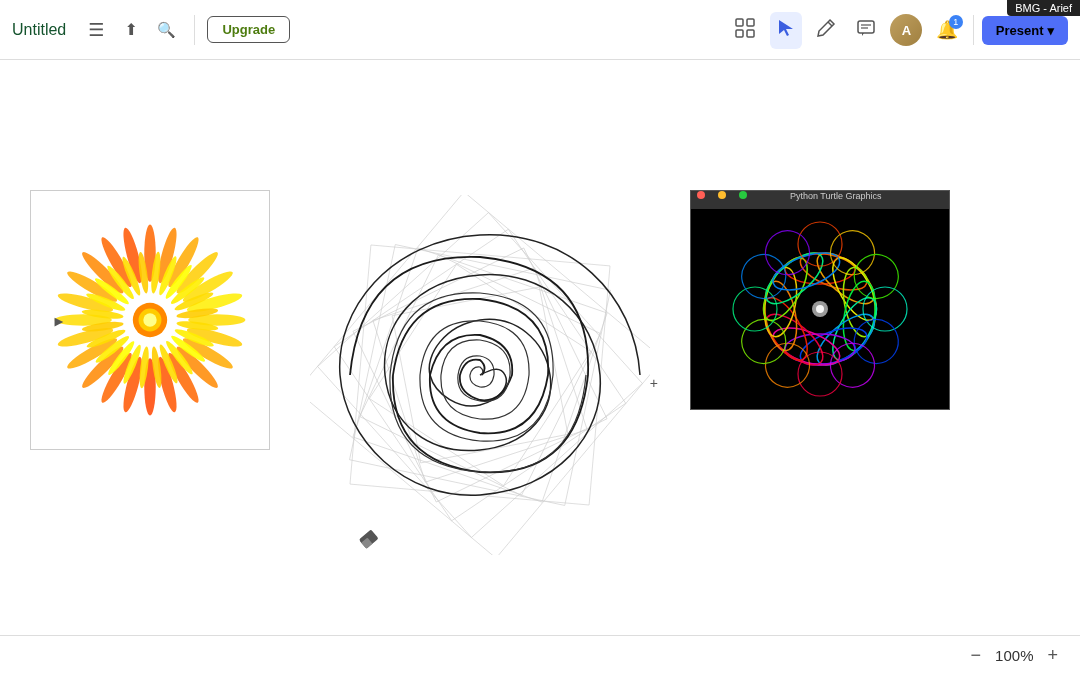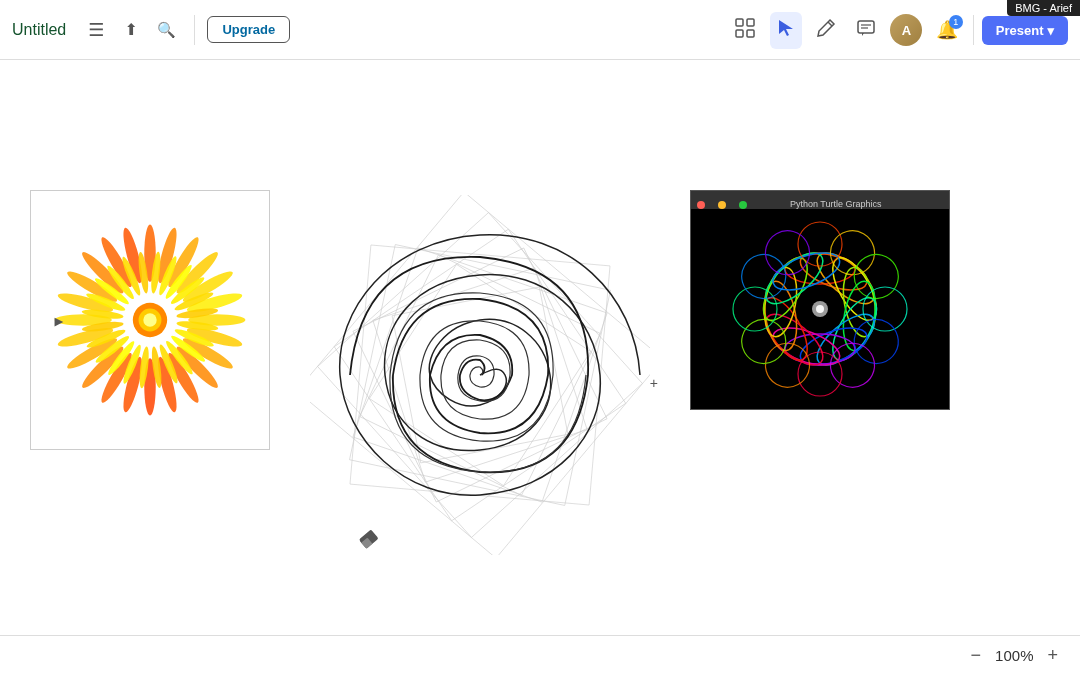--- a/index.html
+++ b/index.html
@@ -23,21 +23,21 @@
     .topbar-icon-btn {
       background: none; border: none; cursor: pointer;
       padding: 6px; border-radius: 4px; color: #555;
       display: flex; align-items: center; justify-content: center;
       font-size: 18px;
     }
     .topbar-divider {
       width: 1px; height: 30px; background: #ddd; margin: 0 4px;
     }
     .upgrade-btn {
-      background: #fff; border: 1.5px solid #555; color: #0369a1;
+      background: #fff; border: 1.5px solid #555; color: #4d7c0f;
       font-size: 13px; font-weight: 600; padding: 5px 14px;
       border-radius: 6px; cursor: pointer;
     }
 
     
     .topbar-right {
       position: absolute; right: 0; top: 0; height: 60px;
       display: flex; align-items: center; gap: 8px;
       padding-right: 12px;
     }
@@ -55,21 +55,21 @@
       cursor: pointer;
     }
     .notif-wrapper { position: relative; }
     .notif-badge {
       position: absolute; top: 2px; right: 2px;
       background: #3b82f6; color: #fff; border-radius: 50%;
       width: 14px; height: 14px; font-size: 9px;
       display: flex; align-items: center; justify-content: center;
     }
     .present-btn {
-      background: #4f6ef7; color: #ffffff;
+      background: #4f6ef7; color: #000000;
       border: none; font-size: 13px; font-weight: 600;
       padding: 7px 14px; border-radius: 6px; cursor: pointer;
       display: flex; align-items: center; gap: 4px;
     }
 
     
     .bmg-badge {
       position: absolute; top: 0; right: 0;
       background: #222; color: #fff;
       font-size: 11px; padding: 2px 8px;
@@ -132,21 +132,21 @@
     
     .img-container-right {
       width: 260px; height: 220px;
       background: #000;
       flex-shrink: 0;
       position: relative;
       border: 1px solid #555;
     }
     .img-container-right-titlebar {
       height: 18px; background: #333;
-      display: flex; align-items: flex-end; padding: 0 6px; gap: 13px;
+      display: flex; align-items: flex-start; padding: 0 6px; gap: 13px;
       font-size: 9px; color: #ccc;
     }
     .titlebar-dot { width: 8px; height: 8px; border-radius: 50%; }
 
     
     #bottom-bar {
       position: absolute; bottom: 0; left: 0; right: 0; height: 40px;
       background: #fff; border-top: 1px solid #ddd;
       display: flex; align-items: center; justify-content: flex-end;
       padding: 0 16px; gap: 8px;

